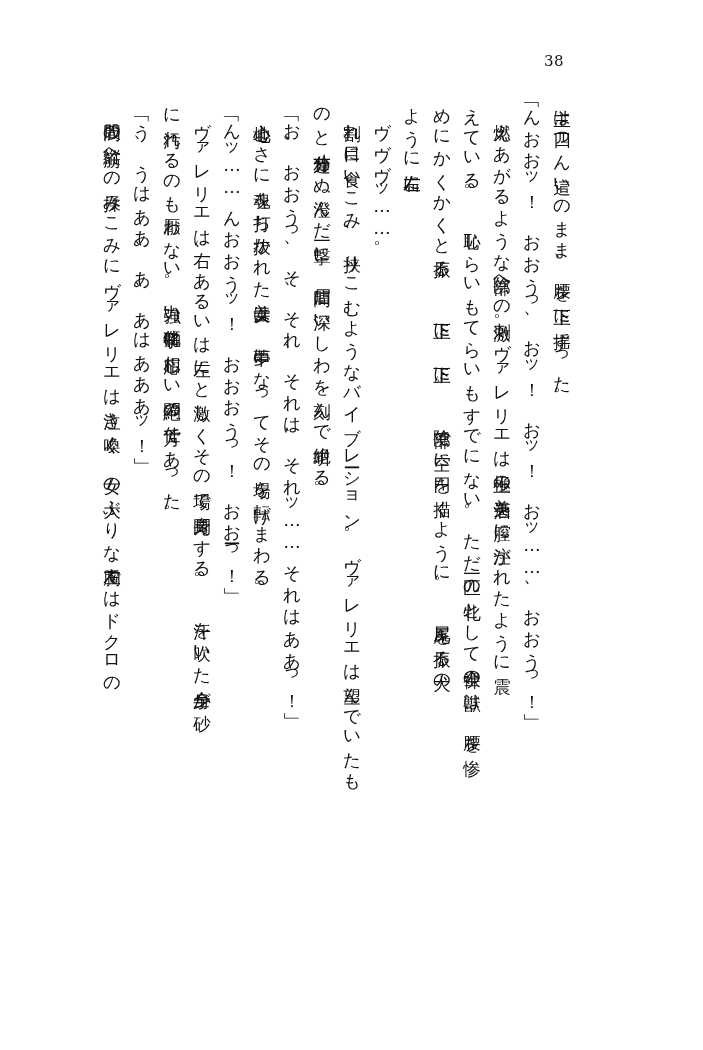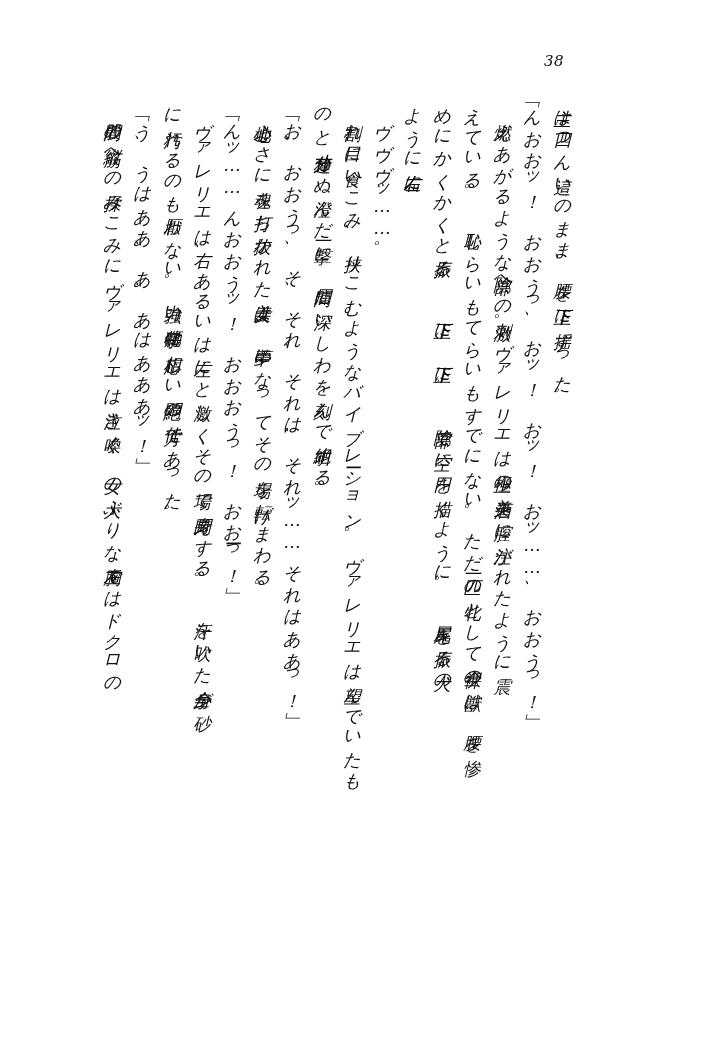--- a/index.html
+++ b/index.html
@@ -16,21 +16,20 @@
     overflow: hidden;
   }
 
   .page {
     position: absolute;
     left: 0;
     top: 0;
     width: 630px;
     height: 1050px;
     background: #ffffff;
-    font-style: italic;
   }
 
   
   .page-number {
     position: absolute;
     top: 52px;
     right: 66px;
     font-size: 15px;
     letter-spacing: 0.5px;
     color: #111;

